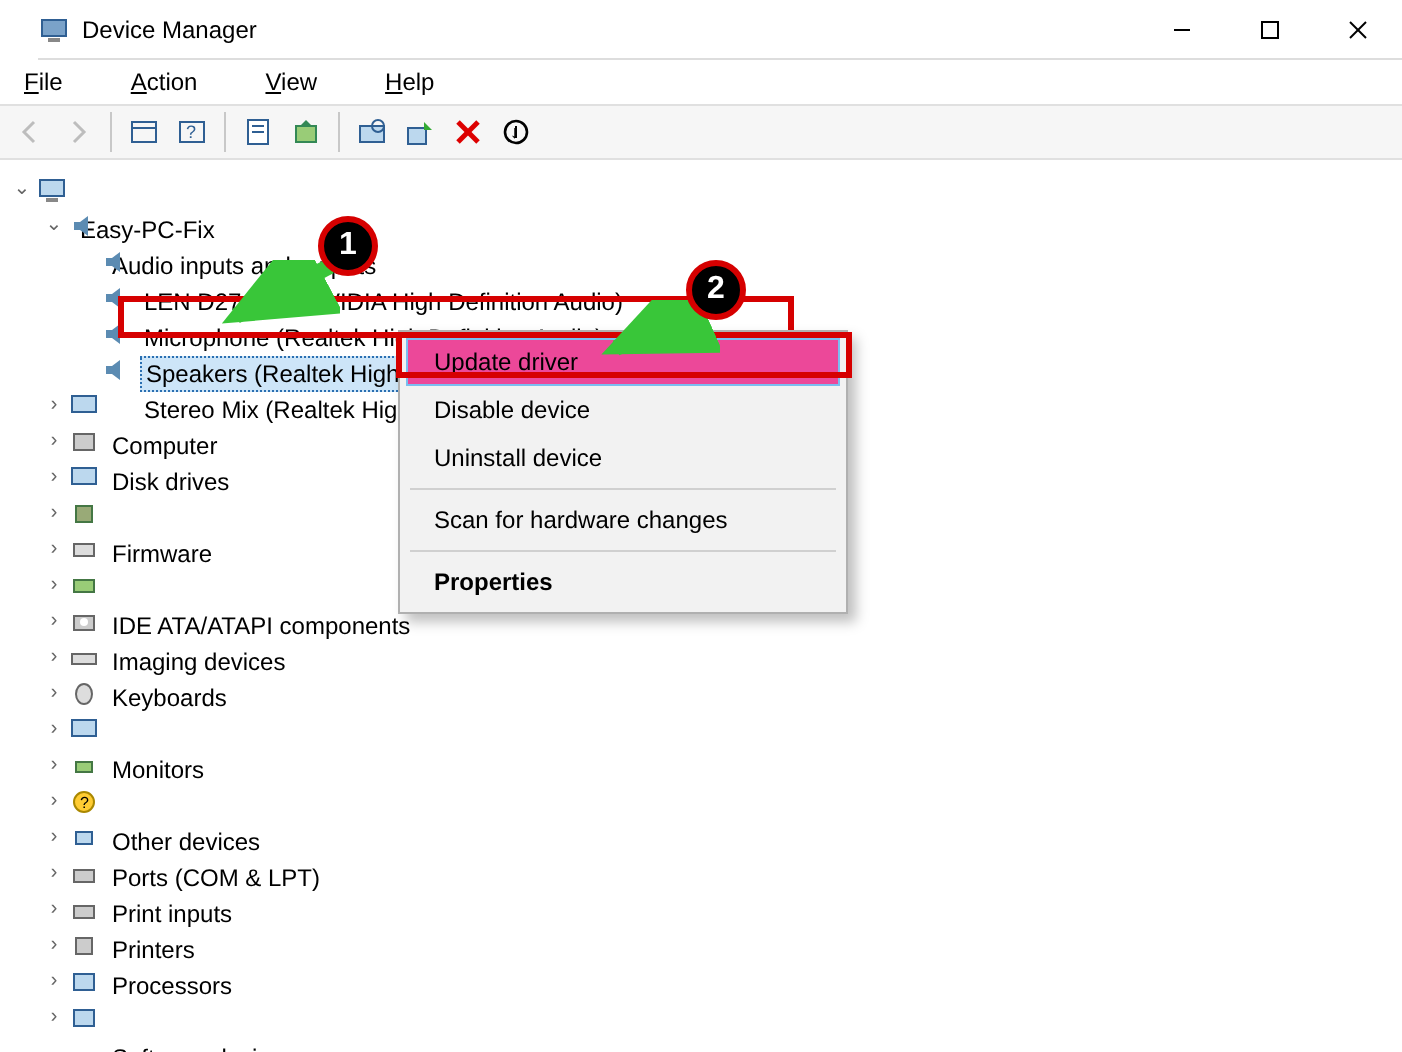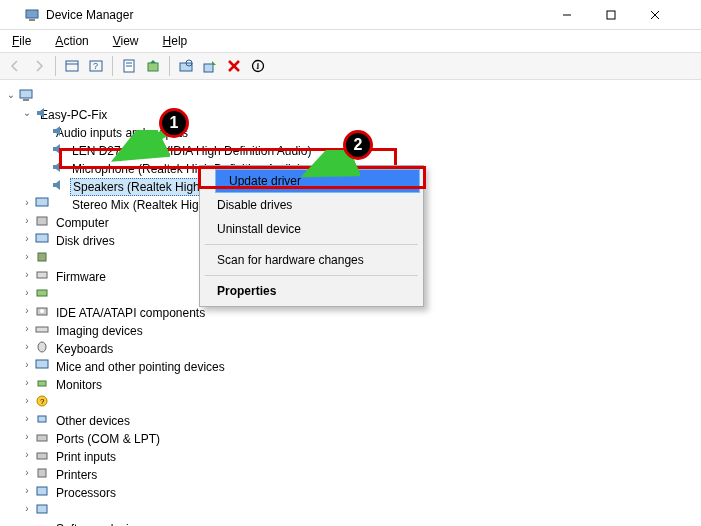--- a/index.html
+++ b/index.html
@@ -11,30 +11,31 @@
     color: #000;
     width: 701px;
     height: 526px;
     overflow: hidden;
     position: relative;
   }
   .titlebar {
     display: flex;
     align-items: center;
     height: 30px;
-    padding: 0 24px;
+    padding: 0 0;
     border-bottom: 1px solid #ddd;
+    margin-left: 19px;
   }
   .titlebar .app-icon { width: 16px; height: 16px; margin-right: 6px; display: inline-flex; align-items: center; justify-content: center; }
   .titlebar .title { flex: 1; font-size: 12px; }
   .win-controls { display: flex; gap: 0; }
   .win-btn { width: 44px; height: 28px; display: flex; align-items: center; justify-content: center; font-size: 12px; }
   .menubar {
     display: flex;
-    gap: 12px;
+    gap: 22px;
     padding: 2px 6px;
     height: 22px;
     align-items: center;
   }
   .menubar span { padding: 2px 6px; }
   .menubar span u { text-decoration: underline; }
   .toolbar {
     display: flex;
     align-items: center;
     gap: 2px;
@@ -95,24 +96,23 @@
     border: 1px solid #b0b0b0;
     box-shadow: 4px 4px 6px rgba(0,0,0,.25);
     padding: 3px;
     z-index: 5;
   }
   .cm-item {
     padding: 5px 14px;
     font-size: 12px;
   }
   .cm-item.hover {
-    background: #3b82f6;
+    background: #ec4899;
     border: 1px solid #7abef0;
     padding: 4px 13px;
-    margin-left: 12px;
   }
   .cm-sep { height: 1px; background: #d0d0d0; margin: 3px 2px; }
   .cm-item.bold { font-weight: bold; }
   .cm-red-box {
     position: absolute;
     left: 198px; top: 166px;
     width: 228px; height: 23px;
     border: 3px solid #d60000;
     pointer-events: none;
     z-index: 6;
@@ -393,21 +393,20 @@
       <span class="lbl">Keyboards</span>
     </div>
   <div class="node">
       <span class="indent" style="width:16px"></span>
       <span class="chev">›</span>
       <span class="icon">
         <svg width="14" height="14">
           <ellipse cx="7" cy="7" rx="4" ry="5" fill="#ddd" stroke="#666"></ellipse>
         </svg>
       </span>
-      <span class="lbl">Mice and other pointing devices</span>
     </div>
   <div class="node">
       <span class="indent" style="width:16px"></span>
       <span class="chev">›</span>
       <span class="icon">
         <svg width="14" height="14">
           <rect x="1" y="2" width="12" height="8" fill="#bcd8ee" stroke="#2f5f93"></rect>
         </svg>
       </span>
       <span class="lbl">Monitors</span>
@@ -491,21 +490,21 @@
       </span>
       <span class="lbl">Software devices</span>
     </div>
 
 </div>
 
 <div class="red-box-speakers"></div>
 
 <div class="context-menu">
   <div class="cm-item hover">Update driver</div>
-  <div class="cm-item">Disable drives</div>
+  <div class="cm-item">Disable device</div>
   <div class="cm-item">Uninstall device</div>
   <div class="cm-sep"></div>
   <div class="cm-item">Scan for hardware changes</div>
   <div class="cm-sep"></div>
   <div class="cm-item bold">Properties</div>
 </div>
 <div class="cm-red-box"></div>
 
 <svg class="arrow" style="left:110px; top:130px" width="60" height="35">
   <defs>

